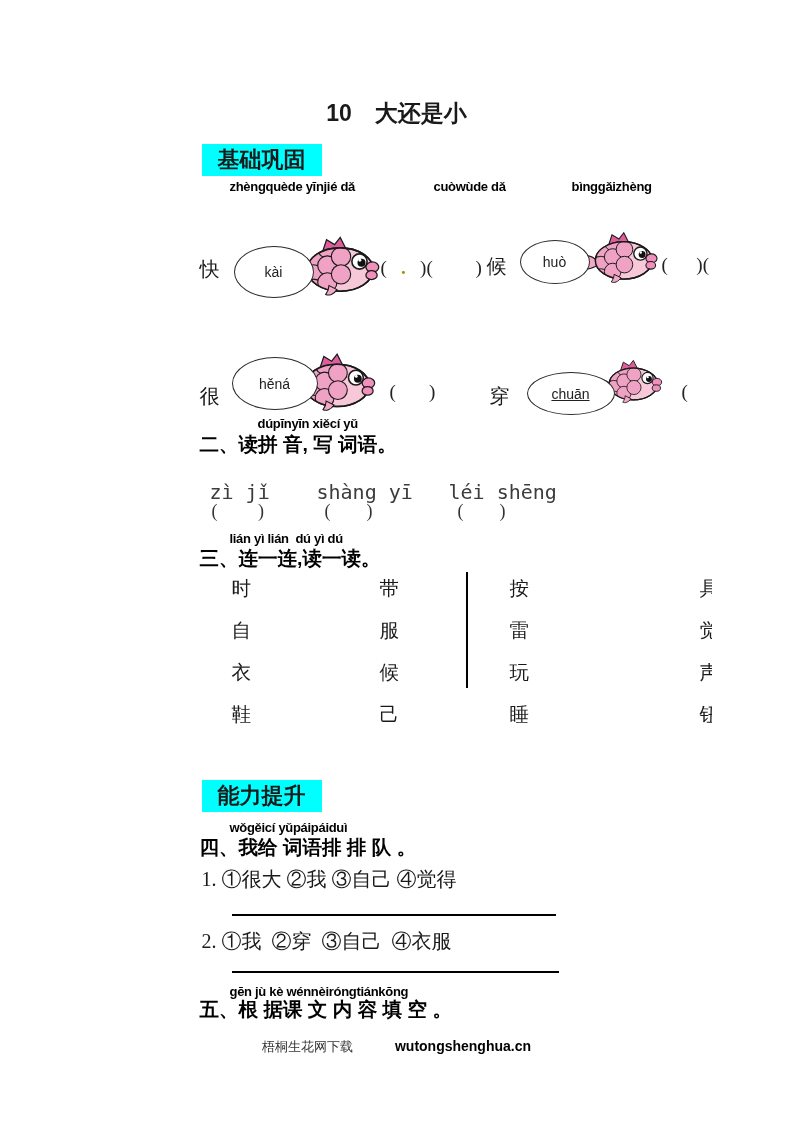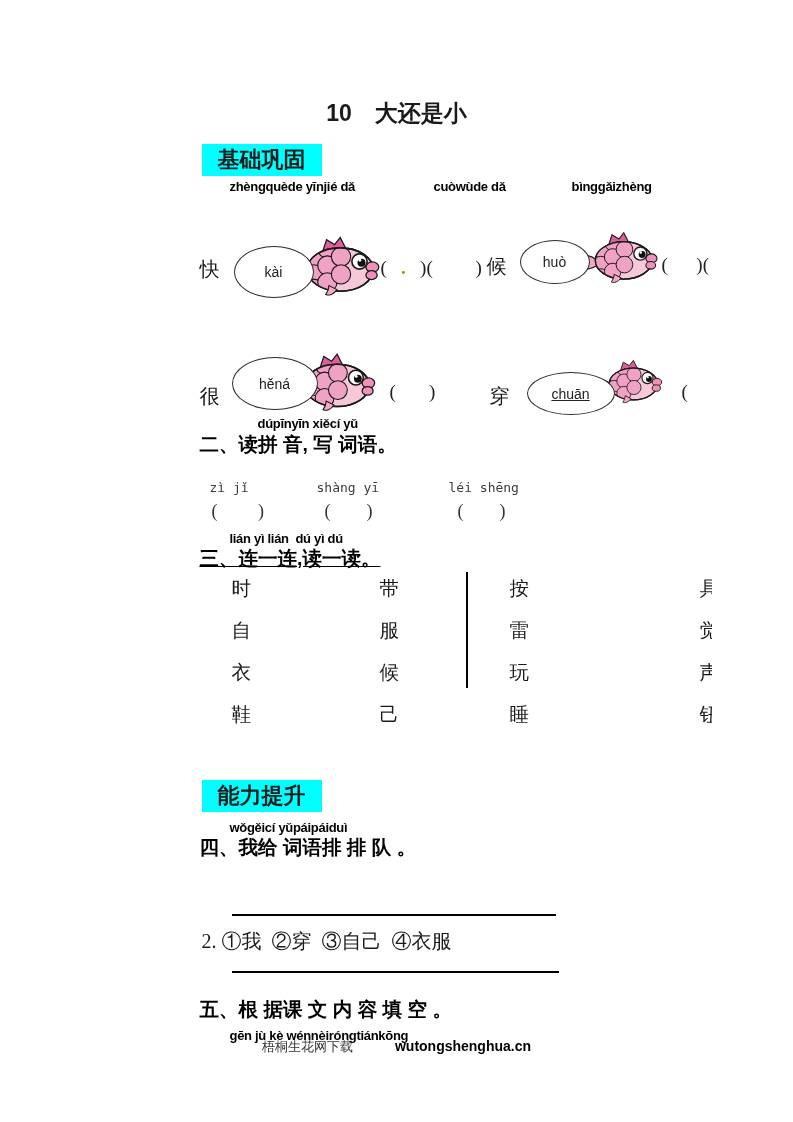--- a/index.html
+++ b/index.html
@@ -20,21 +20,21 @@
 
   .hanzi { position:absolute; font-size:20px; white-space:pre; }
   .blanks { position:absolute; font-size:19px; white-space:pre; color:#222; }
   .dot { color:#a29400; font-weight:700; }
 
   .bubble { position:absolute; background:#fff; border:1.5px solid #2b2b2b; border-radius:50%;
             display:flex; align-items:center; justify-content:center; z-index:3;
             font-family:"Liberation Sans", sans-serif; font-size:14px; color:#222; }
   .fish { position:absolute; z-index:2; }
 
-  .wb-pinyin { position:absolute; font-family:"DejaVu Sans Mono", monospace; font-size:13px;
+  .wb-pinyin { position:absolute; font-family:"DejaVu Sans Mono", monospace; font-size:20px;
                color:#3c3c3c; white-space:pre; }
   .wb-blank { position:absolute; font-size:18px; color:#333; white-space:pre; }
 
   .cell-col { position:absolute; display:flex; flex-direction:column; }
   .cell { height:42px; line-height:42px; font-size:19.5px; }
   .vline { position:absolute; width:2px; background:#000; }
 
   .item-row { position:absolute; font-size:20px; white-space:pre; }
   .ans-line { position:absolute; border-top:2px solid #000; height:0; }
 
@@ -126,21 +126,21 @@
   <div class="heading" style="left:118px; top:431px;">二、读拼 音, 写 词语。</div>
 
   <span class="wb-pinyin" style="left:128px; top:480px;">zì jǐ</span>
   <span class="wb-pinyin" style="left:235px; top:480px;">shàng yī</span>
   <span class="wb-pinyin" style="left:367px; top:480px;">léi shēng</span>
   <span class="wb-blank" style="left:130px; top:501px;">(         )</span>
   <span class="wb-blank" style="left:243px; top:501px;">(        )</span>
   <span class="wb-blank" style="left:376px; top:501px;">(        )</span>
 
   <span class="pyb" style="left:148px; top:531px;">lián yì lián  dú yì dú</span>
-  <div class="heading" style="left:118px; top:545px;text-decoration:underline;">三、连一连,读一读。</div>
+  <div class="heading" style="left:118px; top:545px;">三、连一连,读一读。</div>
 
   <div class="cell-col" style="left:150px; top:568px;">
     <span class="cell">时</span>
     <span class="cell">自</span>
     <span class="cell">衣</span>
     <span class="cell">鞋</span>
   </div>
   <div class="cell-col" style="left:298px; top:568px;">
     <span class="cell">带</span>
     <span class="cell">服</span>
@@ -159,26 +159,27 @@
     <span class="cell">声</span>
     <span class="cell">钮</span>
   </div>
   <div class="vline" style="left:384px; top:572px; height:116px;"></div>
 
   <div class="hl" style="left:120px; top:780px;">能力提升</div>
 
   <span class="pyb" style="left:148px; top:820px;">wǒgěicí yǔpáipáiduì</span>
   <div class="heading" style="left:118px; top:834px;">四、我给 词语排 排 队 。</div>
 
+  <div class="item-row" style="left:120px; top:866px;"><span>1. </span><span>①很大 ②我 ③自己 ④觉得</span></div>
   <div class="ans-line" style="left:150px; top:914px; width:324px;"></div>
 
   <div class="item-row" style="left:120px; top:928px;"><span>2. </span><span>①我  ②穿  ③自己  ④衣服</span></div>
   <div class="ans-line" style="left:150px; top:971px; width:327px;"></div>
 
-  <span class="pyb" style="left:148px; top:1028px;">gēn jù kè wénnèiróngtiánkōng</span>
+  <span class="pyb" style="left:148px; top:984px;">gēn jù kè wénnèiróngtiánkōng</span>
   <div class="heading" style="left:118px; top:996px;">五、根 据课 文 内 容 填 空 。</div>
 
   <div class="footer">
     <span class="site-name">梧桐生花网下载</span>
     <span class="site-url">wutongshenghua.cn</span>
   </div>
 
 </div>
 
 </body></html>

